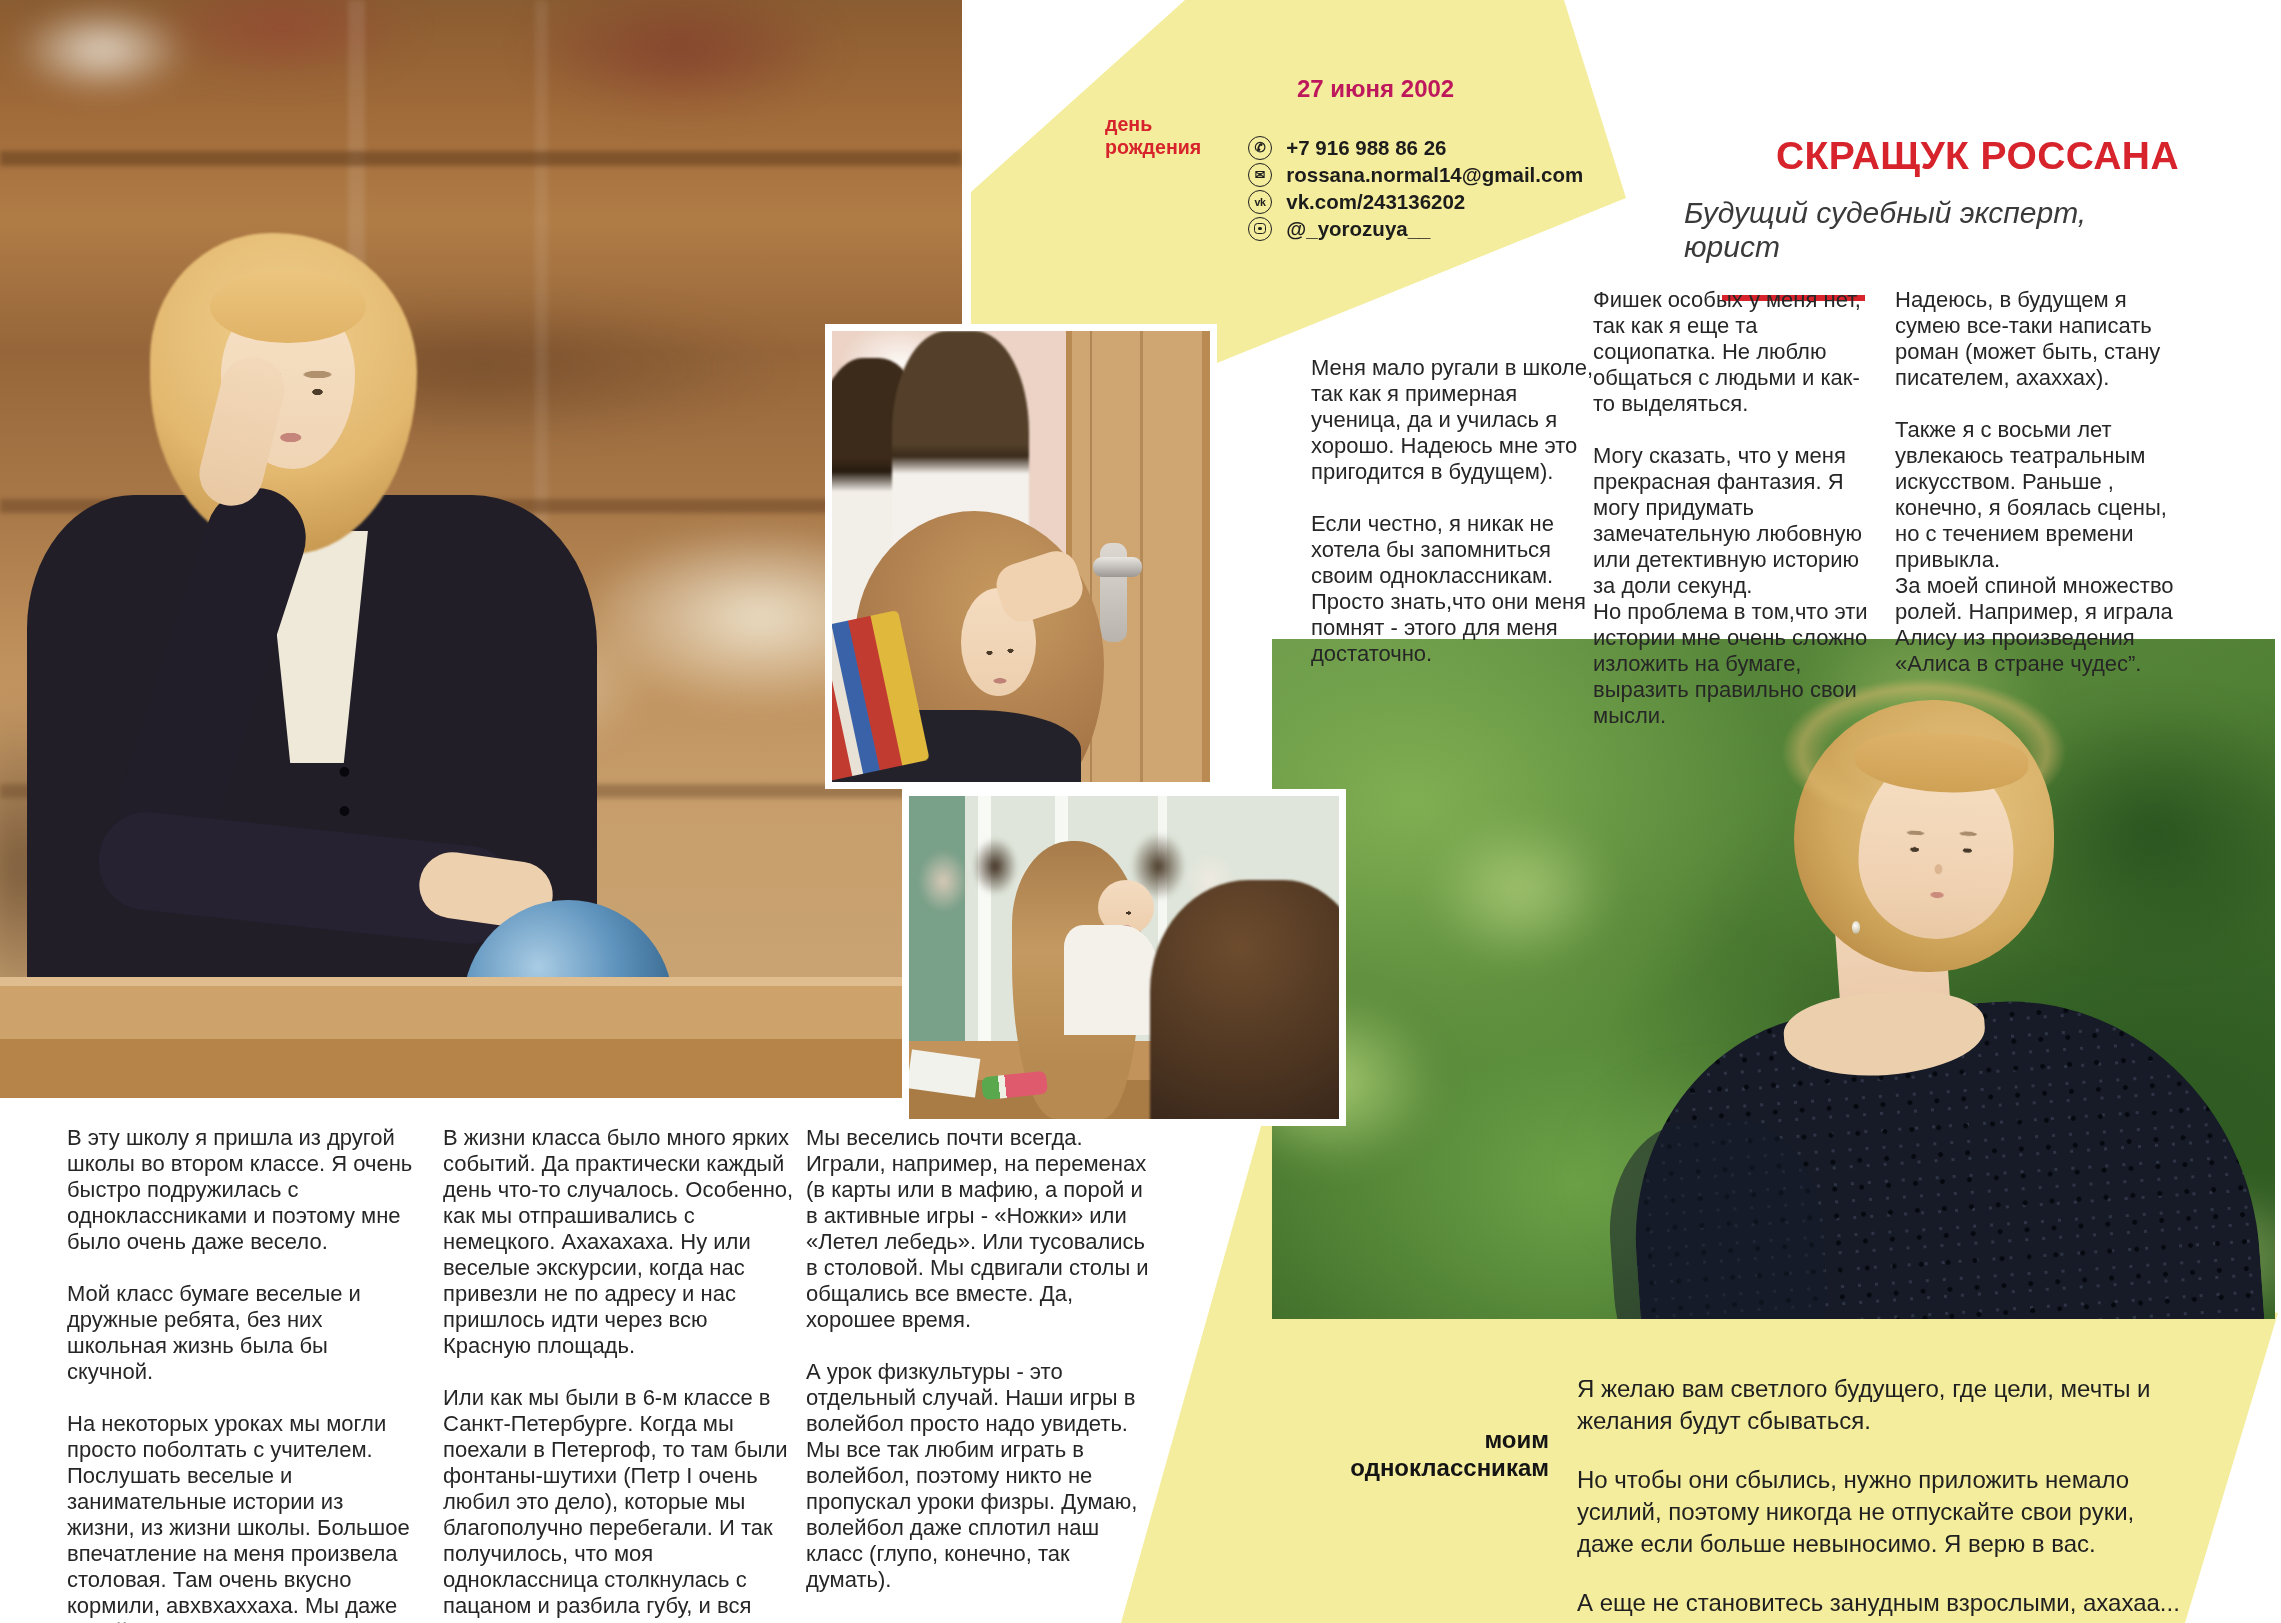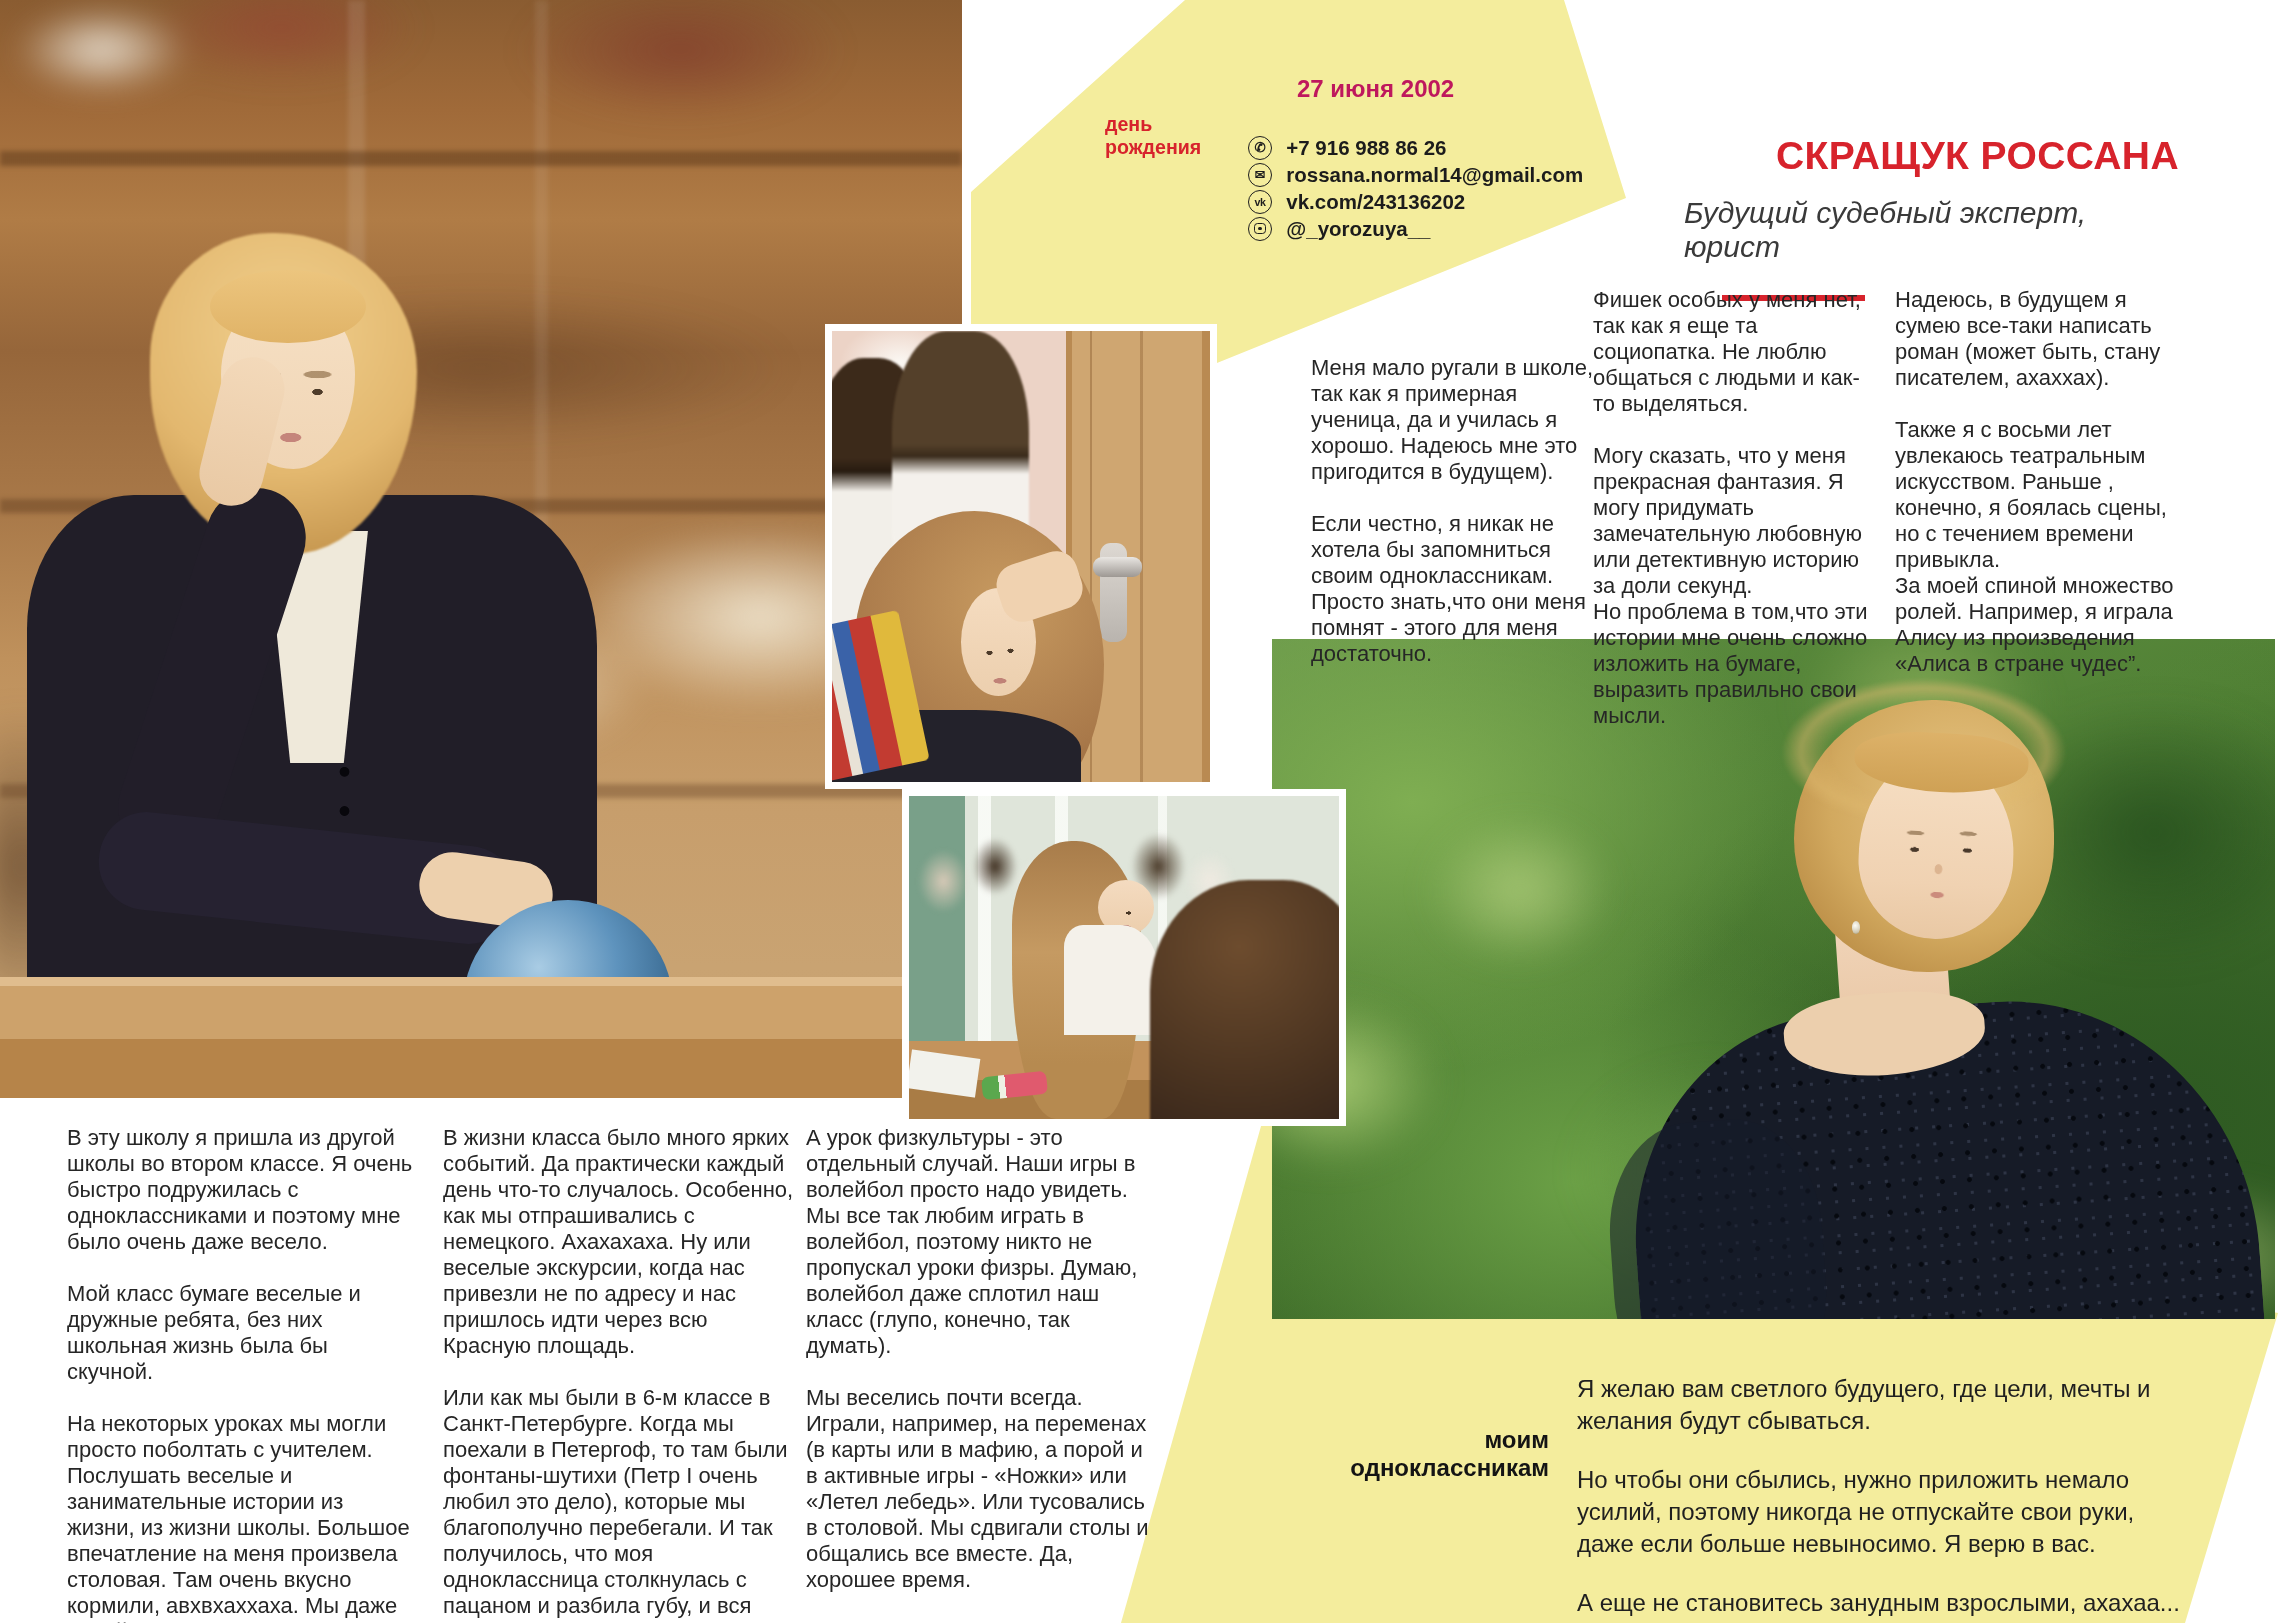--- a/index.html
+++ b/index.html
@@ -302,22 +302,22 @@
   <div class="col col-b1">
       <p class="para">В эту школу я пришла из другой школы во втором классе.  Я очень быстро подружилась с одноклассниками и поэтому мне было очень даже весело.</p>
       <p class="para">Мой класс бумаге веселые и дружные ребята, без них школьная жизнь была бы скучной.</p>
       <p class="para">На некоторых уроках мы могли просто поболтать с учителем. Послушать веселые и занимательные истории из жизни, из жизни школы. Большое впечатление на меня произвела столовая. Там очень вкусно кормили, авхвхаххаха. Мы даже порой соревновались в поедании макарон.</p>
     </div>
   <div class="col col-b2">
       <p class="para">В жизни класса было много ярких событий. Да практически каждый день что-то случалось. Особенно, как мы отпрашивались с немецкого. Ахахахаха. Ну или веселые экскурсии, когда нас привезли не по адресу и нас пришлось идти через всю Красную площадь.</p>
       <p class="para">Или как мы были в 6-м классе в Санкт-Петербурге. Когда мы поехали в Петергоф, то там были фонтаны-шутихи (Петр I очень любил это дело), которые мы благополучно перебегали. И так получилось, что моя одноклассница столкнулась с пацаном и разбила губу, и вся промокла (конечно, не очень весело, но смешно, сильно она не пострадала).</p>
     </div>
   <div class="col col-b3">
+      <p class="para">Мы веселись почти всегда. Играли, например, на переменах (в карты или в мафию, а порой и в активные игры - «Ножки» или «Летел лебедь». Или тусовались в столовой. Мы сдвигали столы и общались все вместе. Да, хорошее время.</p>
       <p class="para">А урок физкультуры - это отдельный случай. Наши игры в волейбол просто надо увидеть. Мы все так любим играть в волейбол, поэтому никто не пропускал уроки физры. Думаю, волейбол даже сплотил наш класс (глупо, конечно, так думать).</p>
-      <p class="para">Мы веселись почти всегда. Играли, например, на переменах (в карты или в мафию, а порой и в активные игры - «Ножки» или «Летел лебедь». Или тусовались в столовой. Мы сдвигали столы и общались все вместе. Да, хорошее время.</p>
     </div>
 
   <div class="wish-head pre">моим
 одноклассникам</div>
   <div class="wishes">
       <p class="para">Я желаю вам светлого будущего, где цели, мечты и желания будут сбываться.</p>
       <p class="para">Но чтобы они сбылись, нужно приложить немало усилий, поэтому никогда не отпускайте свои руки, даже если больше невыносимо. Я верю в вас.</p>
       <p class="para">А еще не становитесь занудным взрослыми, ахахаа...</p>
     </div>
 

